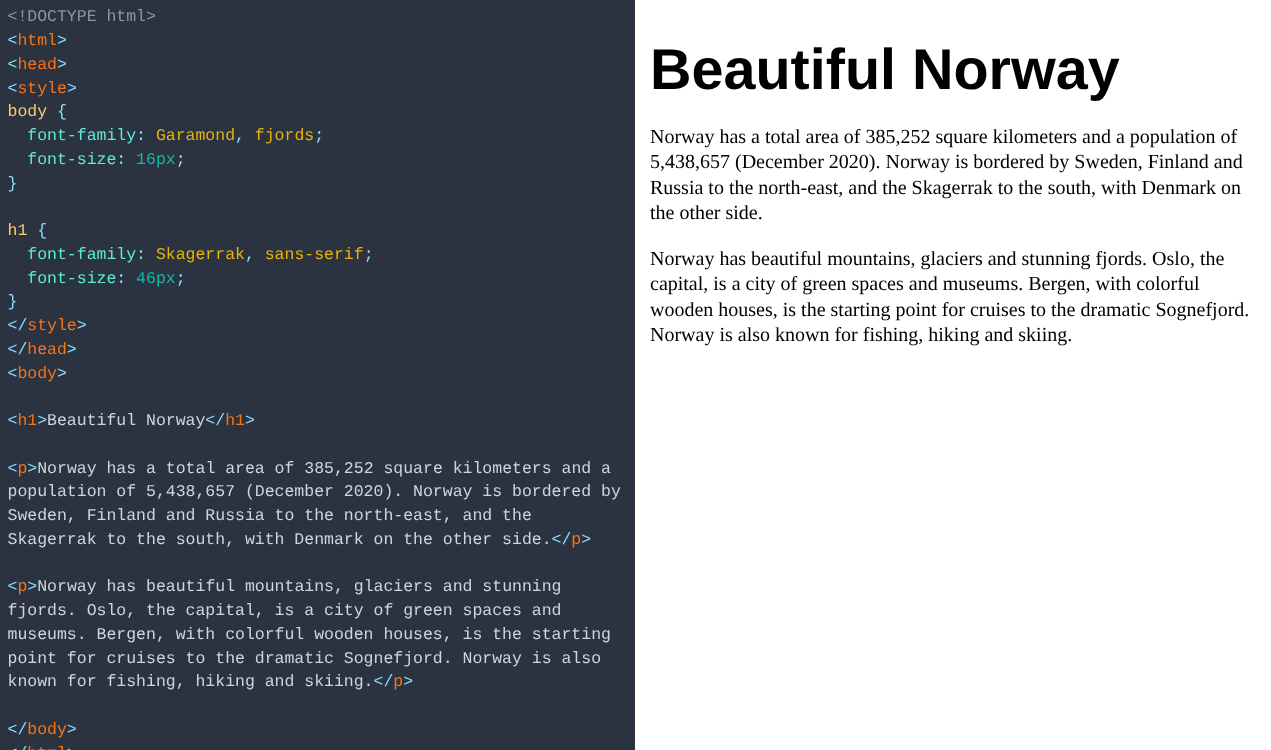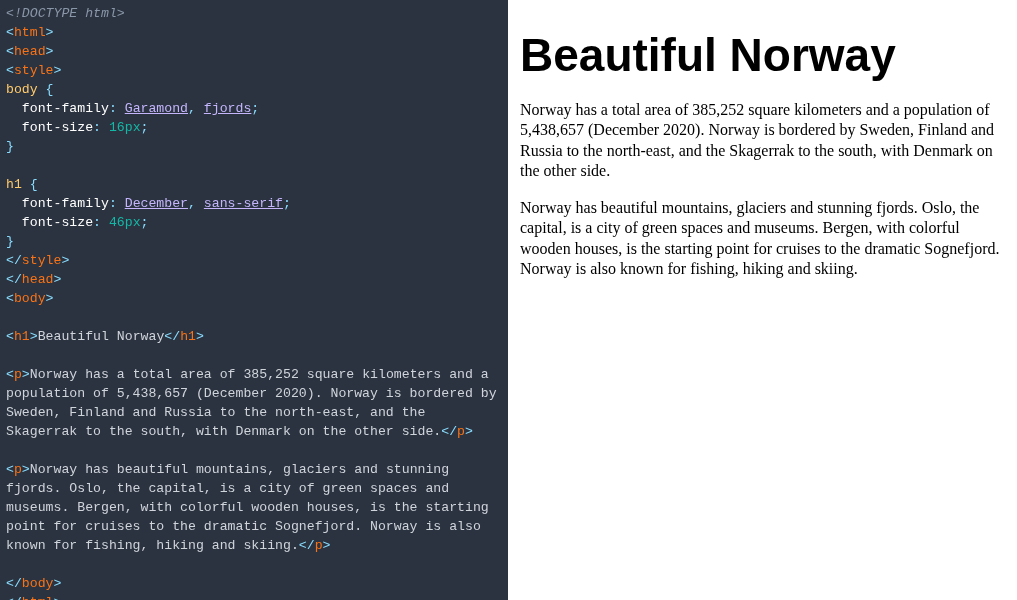--- a/index.html
+++ b/index.html
@@ -41,49 +41,49 @@
 }
 .preview-pane p {
   font-family: Garamond, "Times New Roman", serif;
   font-size: 16px;
   line-height: 1.28;
   margin: 0 0 16px 0;
   color: #000;
 }
 
 
-.tok-doctype { color: #8a97a8; font-style: italic; }
+.tok-doctype { color: #8a97a8; }
 .tok-angle   { color: #89ddff; }
 .tok-tag     { color: #f97316; }
 .tok-brace   { color: #89ddff; }
-.tok-prop    { color: #ffffff; }
+.tok-prop    { color: #5eead4; }
 .tok-colon   { color: #89ddff; }
 .tok-val     { color: #14b8a6; }
-.tok-kw      { color: #c4b5fd; text-decoration: underline; }
+.tok-kw      { color: #eab308; }
 .tok-punc    { color: #89ddff; }
 .tok-selector{ color: #ffcb6b; }
 .tok-text    { color: #d0d4db; }
 </style>
 </head>
 <body>
 
 <div class="app">
 
   <div class="code-pane">
     <pre id="code-block"><span class="tok-doctype">&lt;!DOCTYPE html&gt;</span>
 <span class="tok-angle">&lt;</span><span class="tok-tag">html</span><span class="tok-angle">&gt;</span>
 <span class="tok-angle">&lt;</span><span class="tok-tag">head</span><span class="tok-angle">&gt;</span>
 <span class="tok-angle">&lt;</span><span class="tok-tag">style</span><span class="tok-angle">&gt;</span>
 <span class="tok-selector">body</span><span class="tok-text"> </span><span class="tok-brace">{</span>
 <span class="tok-text">  </span><span class="tok-prop">font-family</span><span class="tok-colon">: </span><span class="tok-kw">Garamond</span><span class="tok-punc">, </span><span class="tok-kw">fjords</span><span class="tok-punc">;</span>
 <span class="tok-text">  </span><span class="tok-prop">font-size</span><span class="tok-colon">: </span><span class="tok-val">16px</span><span class="tok-punc">;</span>
 <span class="tok-brace">}</span>
 <span class="tok-text"></span>
 <span class="tok-selector">h1</span><span class="tok-text"> </span><span class="tok-brace">{</span>
-<span class="tok-text">  </span><span class="tok-prop">font-family</span><span class="tok-colon">: </span><span class="tok-kw">December</span><span class="tok-punc">, </span><span class="tok-kw">sans-serif</span><span class="tok-punc">;</span>
+<span class="tok-text">  </span><span class="tok-prop">font-family</span><span class="tok-colon">: </span><span class="tok-kw">Skagerrak</span><span class="tok-punc">, </span><span class="tok-kw">sans-serif</span><span class="tok-punc">;</span>
 <span class="tok-text">  </span><span class="tok-prop">font-size</span><span class="tok-colon">: </span><span class="tok-val">46px</span><span class="tok-punc">;</span>
 <span class="tok-brace">}</span>
 <span class="tok-angle">&lt;/</span><span class="tok-tag">style</span><span class="tok-angle">&gt;</span>
 <span class="tok-angle">&lt;/</span><span class="tok-tag">head</span><span class="tok-angle">&gt;</span>
 <span class="tok-angle">&lt;</span><span class="tok-tag">body</span><span class="tok-angle">&gt;</span>
 <span class="tok-text"></span>
 <span class="tok-angle">&lt;</span><span class="tok-tag">h1</span><span class="tok-angle">&gt;</span><span class="tok-text">Beautiful Norway</span><span class="tok-angle">&lt;/</span><span class="tok-tag">h1</span><span class="tok-angle">&gt;</span>
 <span class="tok-text"></span>
 <span class="tok-angle">&lt;</span><span class="tok-tag">p</span><span class="tok-angle">&gt;</span><span class="tok-text">Norway has a total area of 385,252 square kilometers and a population of 5,438,657 (December 2020). Norway is bordered by Sweden, Finland and Russia to the north-east, and the Skagerrak to the south, with Denmark on the other side.</span><span class="tok-angle">&lt;/</span><span class="tok-tag">p</span><span class="tok-angle">&gt;</span>
 <span class="tok-text"></span>

